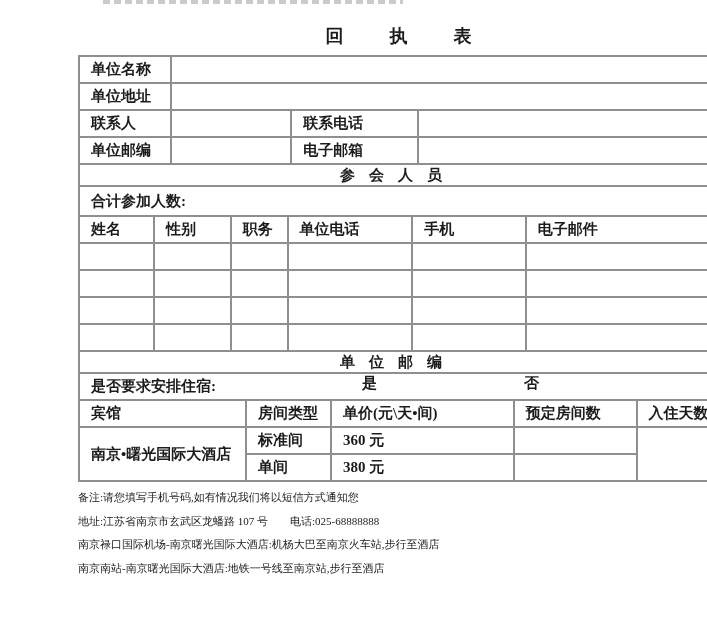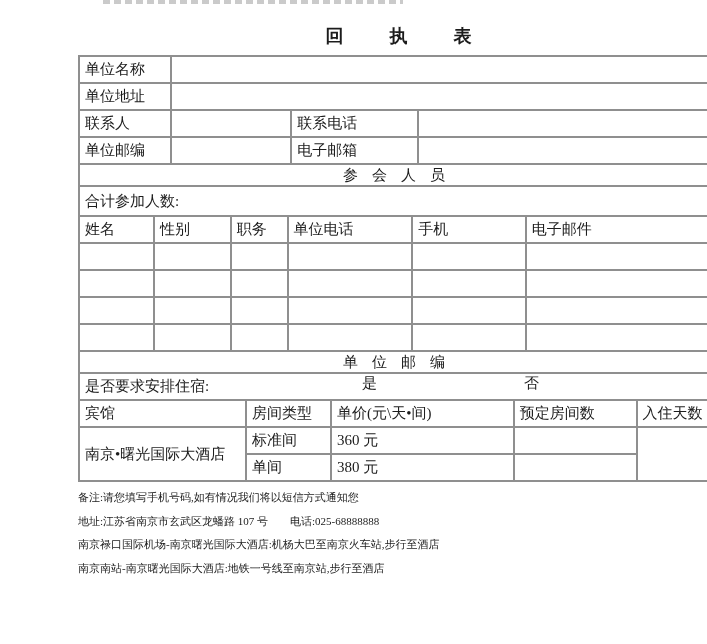--- a/index.html
+++ b/index.html
@@ -5,22 +5,22 @@
   html,body{margin:0;padding:0;background:#ffffff;}
   .page{position:relative;width:707px;height:644px;background:#ffffff;overflow:hidden;
         font-family:"Liberation Serif","DejaVu Serif",serif;color:#1c1c1c;margin-left:45px;}
   .remnant{position:absolute;left:58px;top:0;width:300px;height:4px;opacity:.45;
            background:repeating-linear-gradient(90deg,#8a8a8a 0 7px,transparent 7px 11px);}
   .title{position:absolute;top:24px;left:0;width:100%;text-align:center;
          font-size:18px;font-weight:bold;letter-spacing:46px;padding-left:46px;box-sizing:border-box;}
   .form-wrap{position:absolute;left:33px;top:55px;width:632px;}
   table.sec{width:100%;border-collapse:collapse;table-layout:fixed;margin-top:-2px;}
   table.sec:first-child{margin-top:0;}
-  table.sec td,table.sec th{border:2px solid #8f8f8f;padding:0 5px;font-size:15px;
-        font-weight:normal;text-align:left;height:25px;overflow:hidden;white-space:nowrap;}
+  table.sec td,table.sec th{border:2px solid #8f8f8f;padding:0 11px;font-size:15px;
+        font-weight:bold;text-align:left;height:25px;overflow:hidden;white-space:nowrap;}
   .sechead{text-align:center !important;letter-spacing:14px;padding-left:19px !important;height:20px !important;}
   .totalrow{height:28px !important;}
   .lodgehead{height:20px !important;}
   .yesno{position:relative;height:25px !important;}
   .yesno .yes{position:absolute;left:282px;top:0;}
   .yesno .no{position:absolute;left:444px;top:0;}
   .hotelrow{height:26px !important;}
   .notes{position:absolute;left:33px;top:486px;width:660px;font-size:11px;}
   .notes div{line-height:23.6px;white-space:nowrap;}
 </style>

